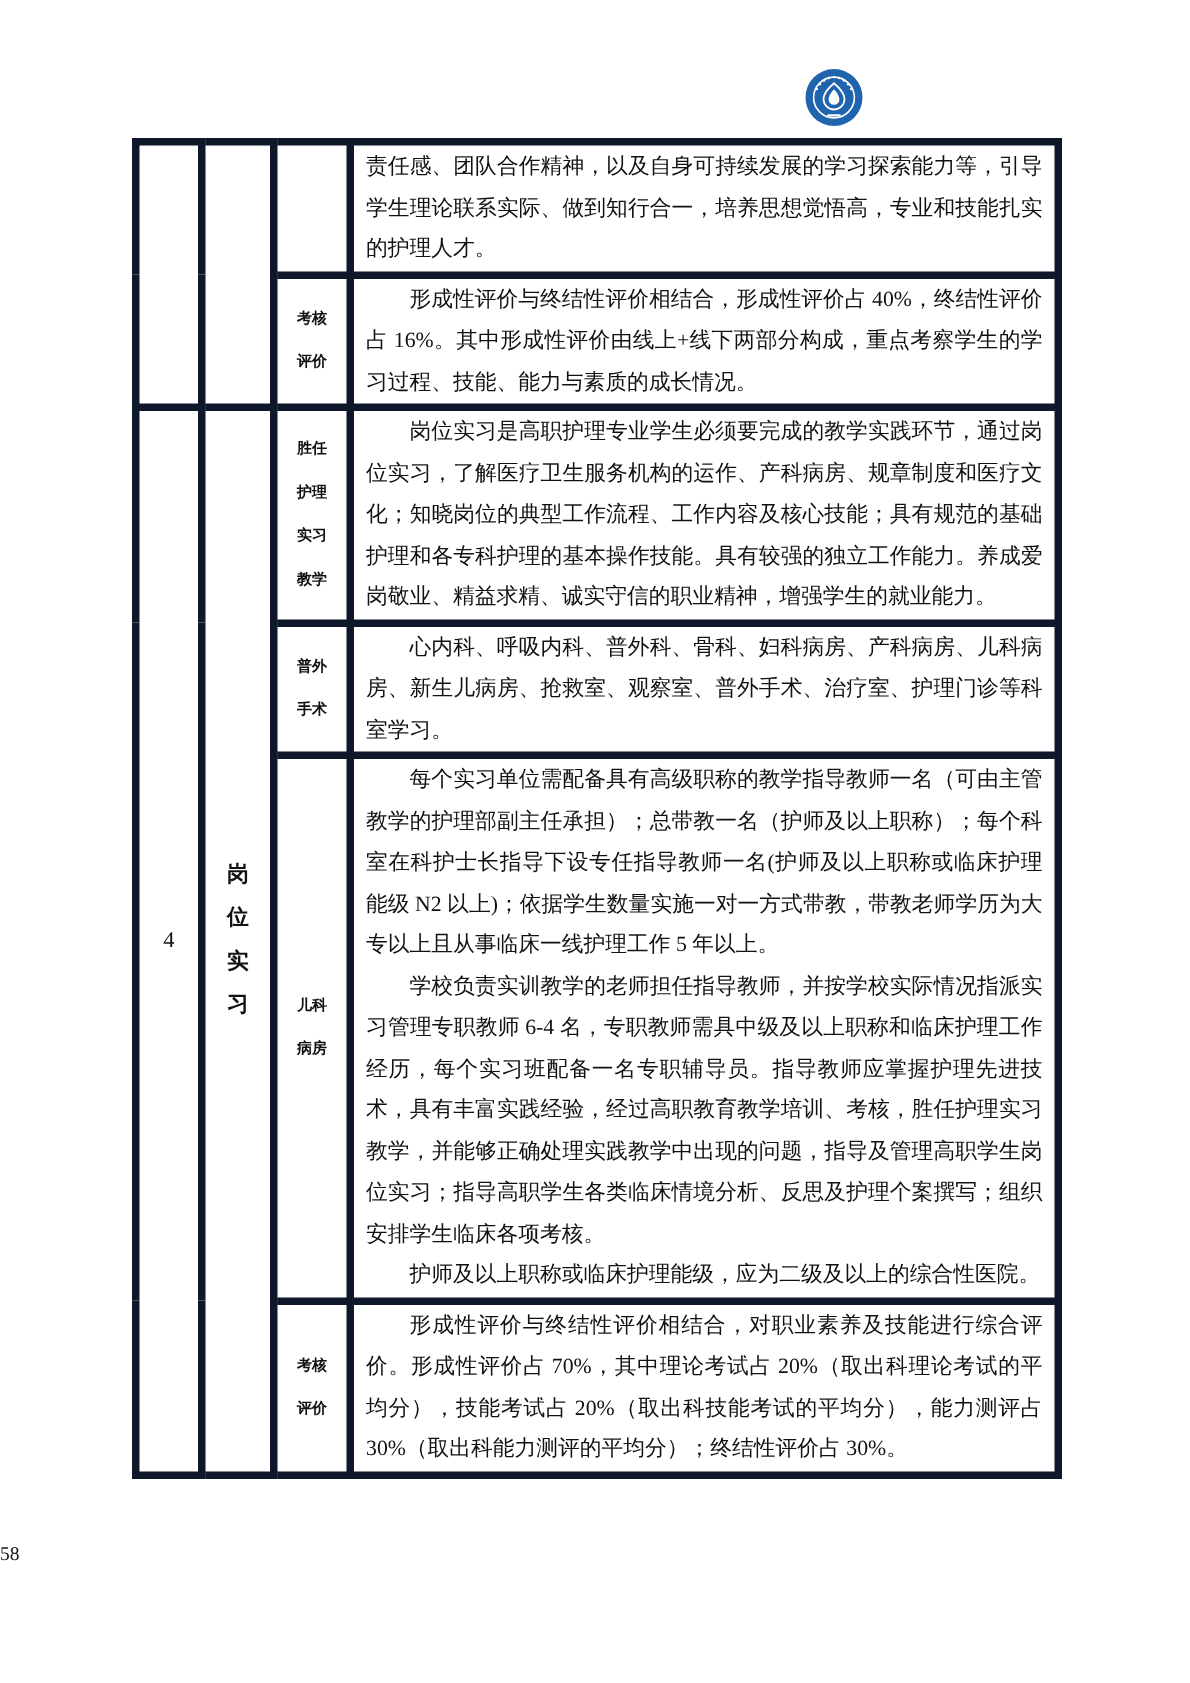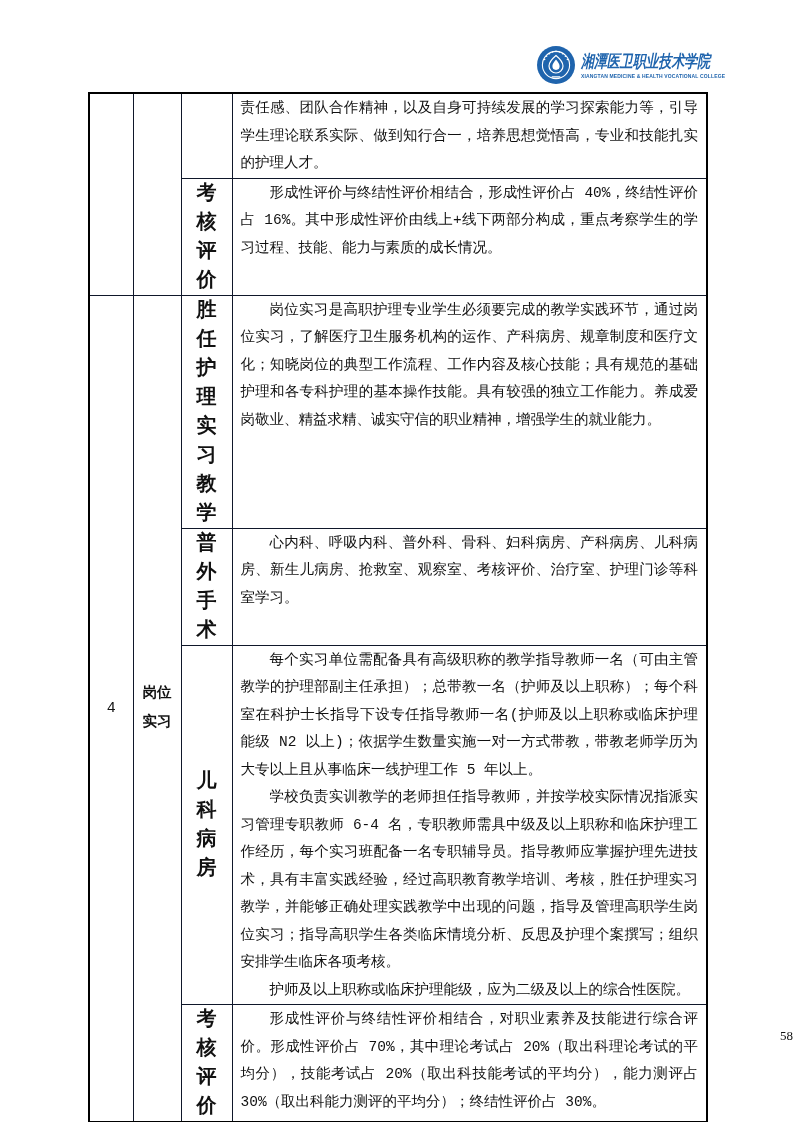--- a/index.html
+++ b/index.html
@@ -20,46 +20,46 @@
   .college-en{
     font-size:5px;color:#1f64ad;white-space:nowrap;letter-spacing:0.15px;
     margin-top:1px;font-family:"Liberation Sans",sans-serif;font-weight:bold;
   }
   
   table.curriculum{
     position:absolute;top:92px;left:88px;width:620px;
     border-collapse:collapse;table-layout:fixed;
     border:2px solid #000;
   }
-  td{border:1px solid #0f172a;overflow:hidden;font-family:Liberation Mono, monospace;}
+  td{border:5px solid #0f172a;overflow:hidden;}
   col.c-no{width:44px;}
   col.c-course{width:48px;}
   col.c-aspect{width:51px;}
   td.num{
     text-align:center;vertical-align:middle;font-size:15px;padding:0;
   }
   td.course{
     text-align:center;vertical-align:middle;font-size:14.5px;font-weight:bold;
     padding:0 9px;line-height:29px;
   }
   td.aspect{
-    text-align:center;vertical-align:middle;font-size:20px;font-weight:bold;
+    text-align:center;vertical-align:middle;font-size:10px;font-weight:bold;
     padding:0 11px;line-height:29px;
   }
   td.content{
     vertical-align:top;padding:1px 8px 0 8px;font-size:14.5px;
     line-height:27.5px;text-align:justify;
   }
   td.content p{margin:0;text-indent:2em;}
   td.content p.noindent{text-indent:0;}
   tr.r1{height:82px;} tr.r2{height:78px;} tr.r3{height:140px;}
   tr.r4{height:57px;} tr.r5{height:330px;} tr.r6{height:106px;}
   
   .page-number{
-    position:absolute;top:1028px;left:0;width:793px;text-align:right;
+    position:absolute;top:1028px;left:0;width:793px;text-align:left;
     font-size:13px;color:#111;
   }
 </style>
 </head>
 <body>
 
 <div class="logo-group">
   <svg class="seal" viewBox="0 0 40 40">
     <circle cx="20" cy="20" r="19" fill="#1f64ad"></circle>
     <circle cx="20" cy="20" r="13.6" fill="none" stroke="#ffffff" stroke-width="1.1"></circle>
@@ -73,24 +73,20 @@
         <circle cx="23.4" cy="7.0" r="0.8"></circle>
       <circle cx="26.6" cy="8.7" r="0.8"></circle>
         <circle cx="29.4" cy="11.2" r="0.8"></circle>
       <circle cx="31.4" cy="14.4" r="0.8"></circle>
       <rect x="15.5" y="31.2" width="9" height="1.4" rx="0.7"></rect>
     </g>
 
     <path d="M20 10.5 c-4.5 3.8 -7 7.2 -7 10.5 a7 7 0 0 0 14 0 c0 -3.3 -2.5 -6.7 -7 -10.5 z" fill="none" stroke="#ffffff" stroke-width="1.2"></path>
     <path d="M20 14.5 c-2.4 2.6 -3.6 4.9 -3.6 6.8 a3.6 3.6 0 0 0 7.2 0 c0 -1.9 -1.2 -4.2 -3.6 -6.8 z" fill="#ffffff"></path>
   </svg>
-  <div class="logo-text">
-    <div class="college-zh">湘潭医卫职业技术学院</div>
-    <div class="college-en">XIANGTAN MEDICINE &amp; HEALTH VOCATIONAL COLLEGE</div>
-  </div>
 </div>
 
 <table class="curriculum">
   <colgroup>
     <col class="c-no">
       <col class="c-course">
       <col class="c-aspect">
       <col>
   </colgroup>
   <tbody>
@@ -114,21 +110,21 @@
       <td class="num" rowspan="4">4</td>
       <td class="course" rowspan="4">岗位实习</td>
       <td class="aspect">胜任护理实习教学</td>
       <td class="content">
         <p>岗位实习是高职护理专业学生必须要完成的教学实践环节，通过岗位实习，了解医疗卫生服务机构的运作、产科病房、规章制度和医疗文化；知晓岗位的典型工作流程、工作内容及核心技能；具有规范的基础护理和各专科护理的基本操作技能。具有较强的独立工作能力。养成爱岗敬业、精益求精、诚实守信的职业精神，增强学生的就业能力。</p>
       </td>
     </tr>
     <tr class="r4">
       <td class="aspect">普外手术</td>
       <td class="content">
-        <p>心内科、呼吸内科、普外科、骨科、妇科病房、产科病房、儿科病房、新生儿病房、抢救室、观察室、考核评价、治疗室、护理门诊等科室学习。</p>
+        <p>心内科、呼吸内科、普外科、骨科、妇科病房、产科病房、儿科病房、新生儿病房、抢救室、观察室、普外手术、治疗室、护理门诊等科室学习。</p>
       </td>
     </tr>
     <tr class="r5">
       <td class="aspect">儿科病房</td>
       <td class="content">
         <p>每个实习单位需配备具有高级职称的教学指导教师一名（可由主管教学的护理部副主任承担）；总带教一名（护师及以上职称）；每个科室在科护士长指导下设专任指导教师一名(护师及以上职称或临床护理能级 N2 以上)；依据学生数量实施一对一方式带教，带教老师学历为大专以上且从事临床一线护理工作 5 年以上。</p>
         <p>学校负责实训教学的老师担任指导教师，并按学校实际情况指派实习管理专职教师 6-4 名，专职教师需具中级及以上职称和临床护理工作经历，每个实习班配备一名专职辅导员。指导教师应掌握护理先进技术，具有丰富实践经验，经过高职教育教学培训、考核，胜任护理实习教学，并能够正确处理实践教学中出现的问题，指导及管理高职学生岗位实习；指导高职学生各类临床情境分析、反思及护理个案撰写；组织安排学生临床各项考核。</p>
         <p>护师及以上职称或临床护理能级，应为二级及以上的综合性医院。</p>
       </td>
     </tr>

